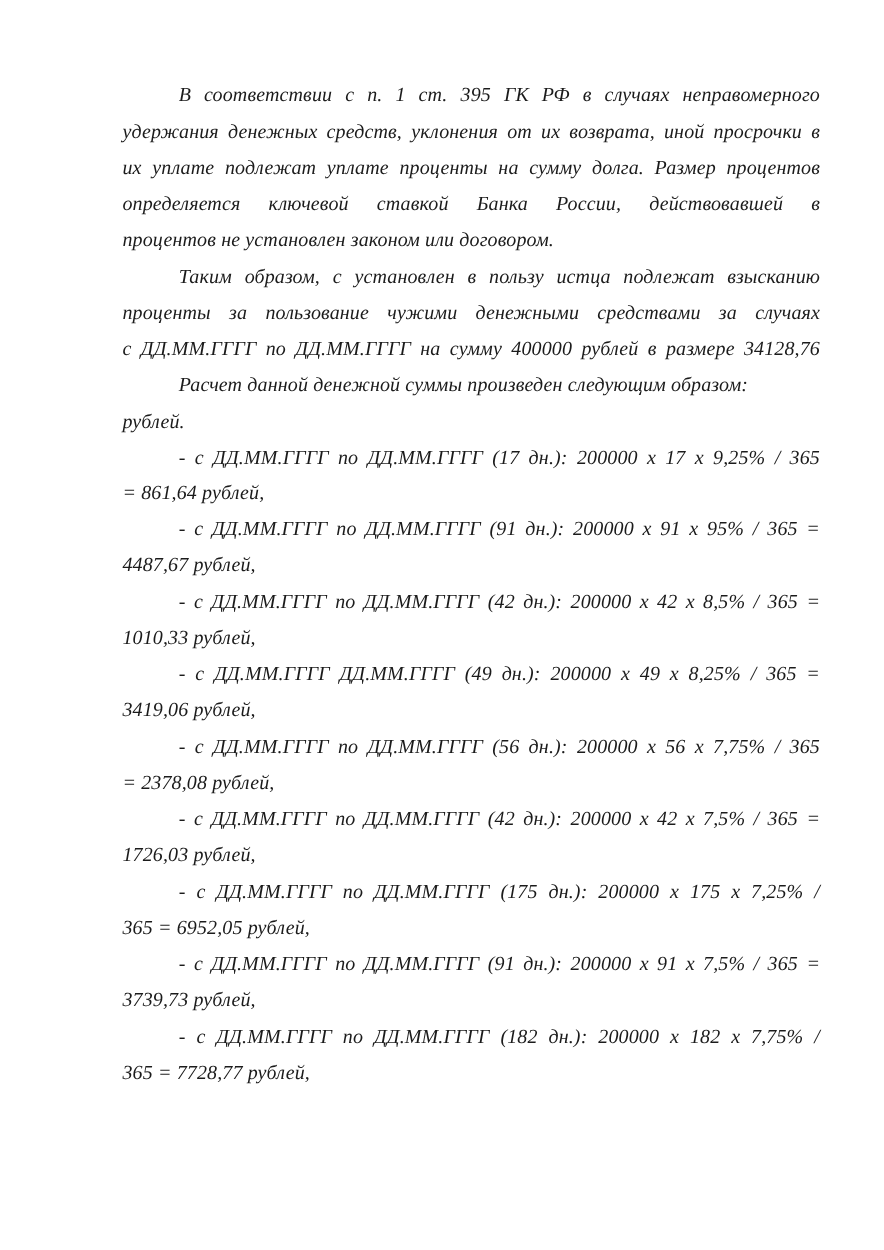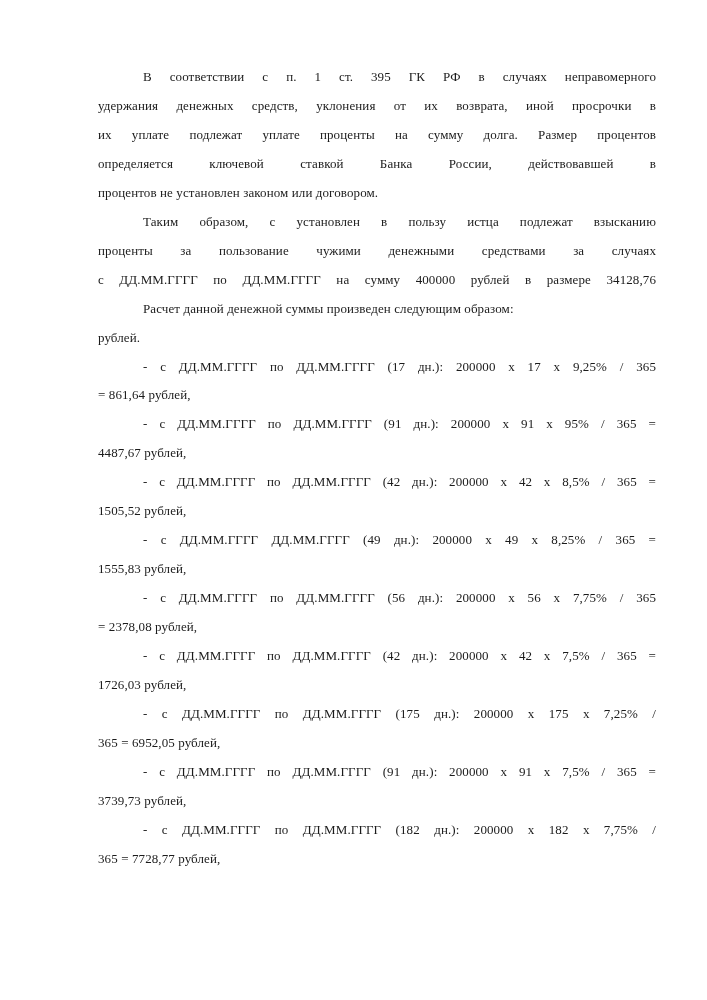--- a/index.html
+++ b/index.html
@@ -19,24 +19,25 @@
     width: 707px;
     height: 1000px;
     background: #ffffff;
   }
   .textblock {
     position: absolute;
     top: 63px;
     left: 98px;
     width: 558px;
     font-family: "Liberation Serif", "DejaVu Serif", serif;
-    font-size: 13px;
+    font-size: 16px;
     line-height: 28.95px;
     color: #1b1b1b;
     letter-spacing: 0.1px;
+    font-style: italic;
   }
   .line {
     width: 100%;
     white-space: normal;
     text-align: left;
   }
   
   .jf {
     text-align: justify;
     text-align-last: justify;
@@ -59,23 +60,23 @@
     <div class="line ind jf">Таким образом, с установлен в пользу истца подлежат взысканию</div>
     <div class="line jf">проценты за пользование чужими денежными средствами за случаях</div>
     <div class="line jf">с ДД.ММ.ГГГГ по ДД.ММ.ГГГГ на сумму 400000 рублей в размере 34128,76</div>
     <div class="line ind">Расчет данной денежной суммы произведен следующим образом:</div>
     <div class="line">рублей.</div>
     <div class="line ind jf">- с ДД.ММ.ГГГГ по ДД.ММ.ГГГГ (17 дн.): 200000 х 17 х 9,25% / 365</div>
     <div class="line">= 861,64 рублей,</div>
     <div class="line ind jf">- с ДД.ММ.ГГГГ по ДД.ММ.ГГГГ (91 дн.): 200000 х 91 х 95% / 365 =</div>
     <div class="line">4487,67 рублей,</div>
     <div class="line ind jf">- с ДД.ММ.ГГГГ по ДД.ММ.ГГГГ (42 дн.): 200000 х 42 х 8,5% / 365 =</div>
-    <div class="line">1505,52 рублей,</div>
+    <div class="line">1010,33 рублей,</div>
     <div class="line ind jf">- с ДД.ММ.ГГГГ ДД.ММ.ГГГГ (49 дн.): 200000 х 49 х 8,25% / 365 =</div>
-    <div class="line">1555,83 рублей,</div>
+    <div class="line">3419,06 рублей,</div>
     <div class="line ind jf">- с ДД.ММ.ГГГГ по ДД.ММ.ГГГГ (56 дн.): 200000 х 56 х 7,75% / 365</div>
     <div class="line">= 2378,08 рублей,</div>
     <div class="line ind jf">- с ДД.ММ.ГГГГ по ДД.ММ.ГГГГ (42 дн.): 200000 х 42 х 7,5% / 365 =</div>
     <div class="line">1726,03 рублей,</div>
     <div class="line ind jf">- с ДД.ММ.ГГГГ по ДД.ММ.ГГГГ (175 дн.): 200000 х 175 х 7,25% /</div>
     <div class="line">365 = 6952,05 рублей,</div>
     <div class="line ind jf">- с ДД.ММ.ГГГГ по ДД.ММ.ГГГГ (91 дн.): 200000 х 91 х 7,5% / 365 =</div>
     <div class="line">3739,73 рублей,</div>
     <div class="line ind jf">- с ДД.ММ.ГГГГ по ДД.ММ.ГГГГ (182 дн.): 200000 х 182 х 7,75% /</div>
     <div class="line">365 = 7728,77 рублей,</div>

